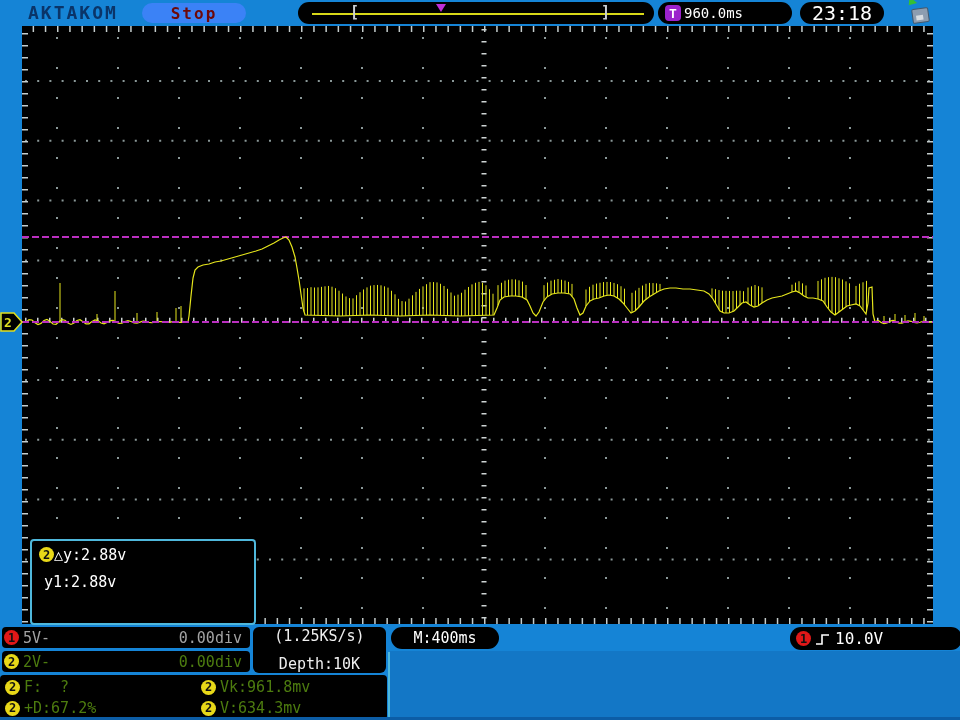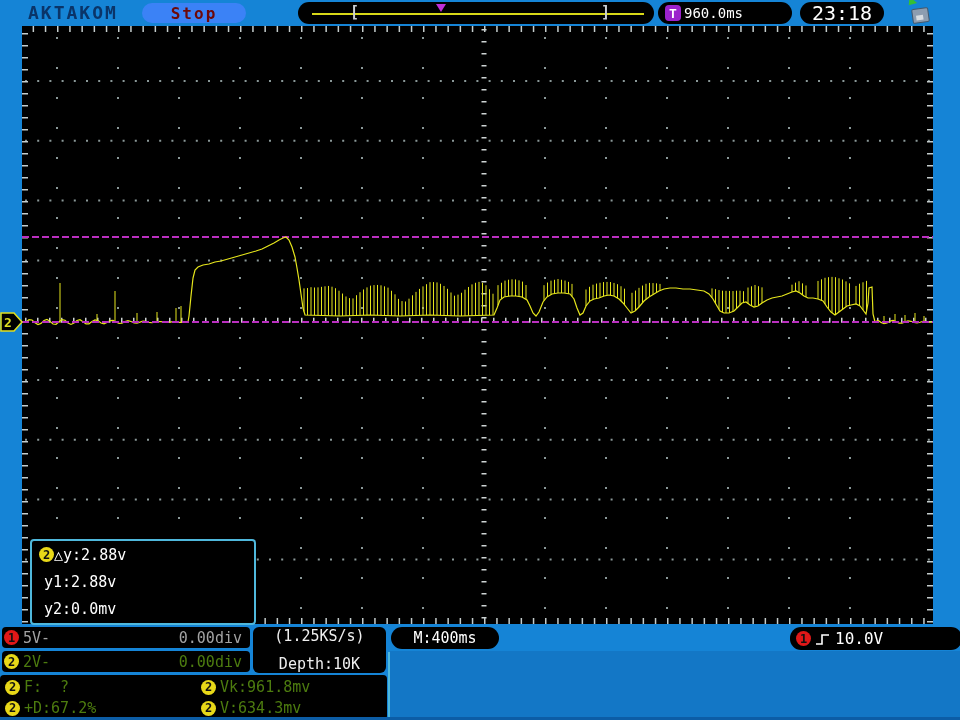--- a/index.html
+++ b/index.html
@@ -150,23 +150,20 @@
   </svg>
 
   <div class="abs cursor-box">
     <div class="cursor-row">
       <span class="badge y">2</span>
       <span>△y:2.88v</span>
     </div>
     <div class="cursor-row">
       <span class="indent">y1:2.88v</span>
     </div>
-    <div class="cursor-row">
-      <span class="indent">y2:0.0mv</span>
-    </div>
   </div>
 
   <div class="abs chbox ch1box">
     <span class="badge r">1</span>
     <span class="scale c-red">5V-</span>
     <span class="pos c-red">0.00div</span>
   </div>
 
   <div class="abs chbox ch2box">
     <span class="badge y">2</span>

